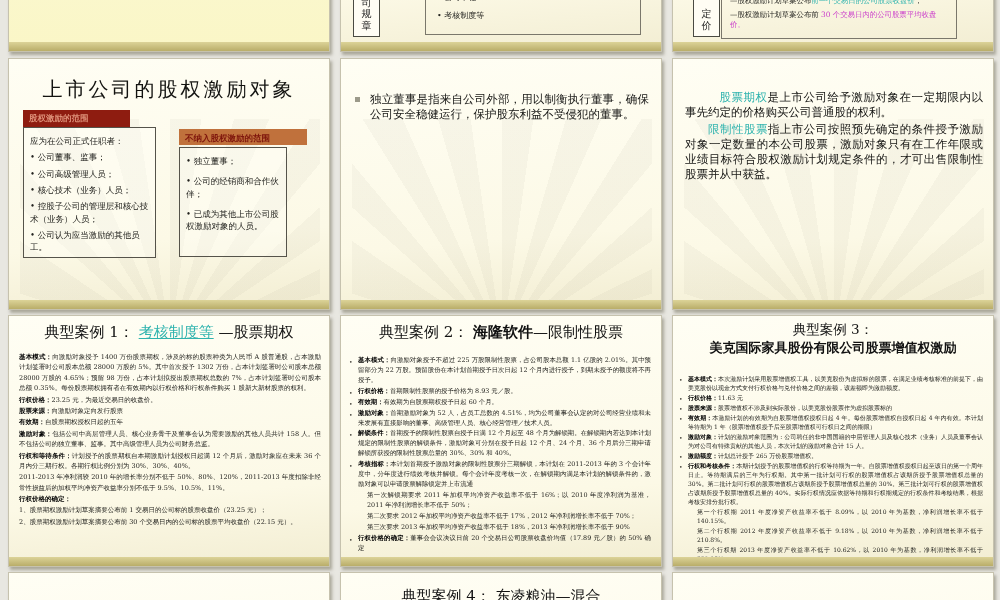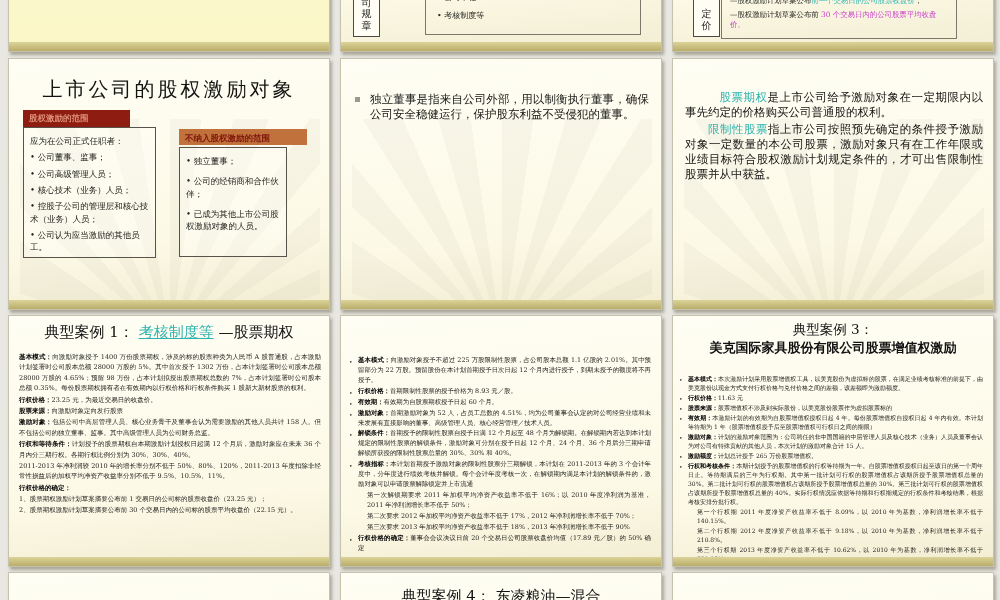--- a/index.html
+++ b/index.html
@@ -149,30 +149,34 @@
 
   <div class="slide" id="s20" style="left:8px;top:315px;">
     <div class="c-title">
       <span>典型案例 1： </span><span class="company-teal">考核制度等</span><span> —股票期权</span>
     </div>
     <div class="c-body">
 
     <div class="ln"><b class="lbl">基本模式：</b><span>向激励对象授予 1400 万份股票期权，涉及的标的股票种类为人民币 A 股普通股，占本激励计划签署时公司股本总额 28000 万股的 5%。其中首次授予 1302 万份，占本计划签署时公司股本总额 28000 万股的 4.65%；预留 98 万份，占本计划拟授出股票期权总数的 7%，占本计划签署时公司股本总额 0.35%。每份股票期权拥有者在有效期内以行权价格和行权条件购买 1 股新大新材股票的权利。</span></div>
         <div class="ln"><b class="lbl">行权价格：</b><span>23.25 元，为最近交易日的收盘价。</span></div>
         <div class="ln"><b class="lbl">股票来源：</b><span>向激励对象定向发行股票</span></div>
+        <div class="ln"><b class="lbl">有效期：</b><span>自股票期权授权日起的五年</span></div>
         <div class="ln"><b class="lbl">激励对象：</b><span>包括公司中高层管理人员、核心业务骨干及董事会认为需要激励的其他人员共计 158 人。但不包括公司的独立董事、监事。其中高级管理人员为公司财务总监。</span></div>
         <div class="ln"><b class="lbl">行权和等待条件：</b><span>计划授予的股票期权自本期激励计划授权日起满 12 个月后，激励对象应在未来 36 个月内分三期行权。各期行权比例分别为 30%、30%、40%。</span></div>
         <div class="ln"><b class="lbl"></b><span>2011-2013 年净利润较 2010 年的增长率分别不低于 50%、80%、120%，2011-2013 年度扣除非经常性损益后的加权平均净资产收益率分别不低于 9.5%、10.5%、11%。</span></div>
         <div class="ln"><b class="lbl">行权价格的确定：</b><span></span></div>
         <div class="ln"><b class="lbl"></b><span>1、股票期权激励计划草案摘要公布前 1 交易日的公司标的股票收盘价（23.25 元）；</span></div>
         <div class="ln"><b class="lbl"></b><span>2、股票期权激励计划草案摘要公布前 30 个交易日内的公司标的股票平均收盘价（22.15 元）。</span></div>
       </div>
   </div>
 
   <div class="slide" id="s21" style="left:340px;top:315px;">
+    <div class="c-title">
+      <span>典型案例 2： </span><span class="company-bold">海隆软件</span><span>—限制性股票</span>
+    </div>
     <div class="c-body dotted">
 
     <div class="ln"><b class="lbl">基本模式：</b><span>向激励对象授予不超过 225 万股限制性股票，占公司股本总额 1.1 亿股的 2.01%。其中预留部分为 22 万股。预留股份在本计划首期授予日次日起 12 个月内进行授予，到期未授予的额度将不再授予。</span></div>
         <div class="ln"><b class="lbl">行权价格：</b><span>首期限制性股票的授予价格为 8.93 元／股。</span></div>
         <div class="ln"><b class="lbl">有效期：</b><span>有效期为自股票期权授予日起 60 个月。</span></div>
         <div class="ln"><b class="lbl">激励对象：</b><span>首期激励对象为 52 人，占员工总数的 4.51%，均为公司董事会认定的对公司经营业绩和未来发展有直接影响的董事、高级管理人员、核心经营管理／技术人员。</span></div>
         <div class="ln"><b class="lbl">解锁条件：</b><span>首期授予的限制性股票自授予日满 12 个月起至 48 个月为解锁期。在解锁期内若达到本计划规定的限制性股票的解锁条件，激励对象可分别在授予日起 12 个月、24 个月、36 个月后分三期申请解锁所获授的限制性股票总量的 30%、30% 和 40%。</span></div>
         <div class="ln"><b class="lbl">考核指标：</b><span>本计划首期授予激励对象的限制性股票分三期解锁，本计划在 2011-2013 年的 3 个会计年度中，分年度进行绩效考核并解锁。每个会计年度考核一次，在解锁期内满足本计划的解锁条件的，激励对象可以申请股票解除锁定并上市流通</span></div>
         <div class="ln sub"><b class="lbl"></b><span>第一次解锁期要求 2011 年加权平均净资产收益率不低于 16%；以 2010 年度净利润为基准，2011 年净利润增长率不低于 50%；</span></div>
         <div class="ln sub"><b class="lbl"></b><span>第二次要求 2012 年加权平均净资产收益率不低于 17%，2012 年净利润增长率不低于 70%；</span></div>

